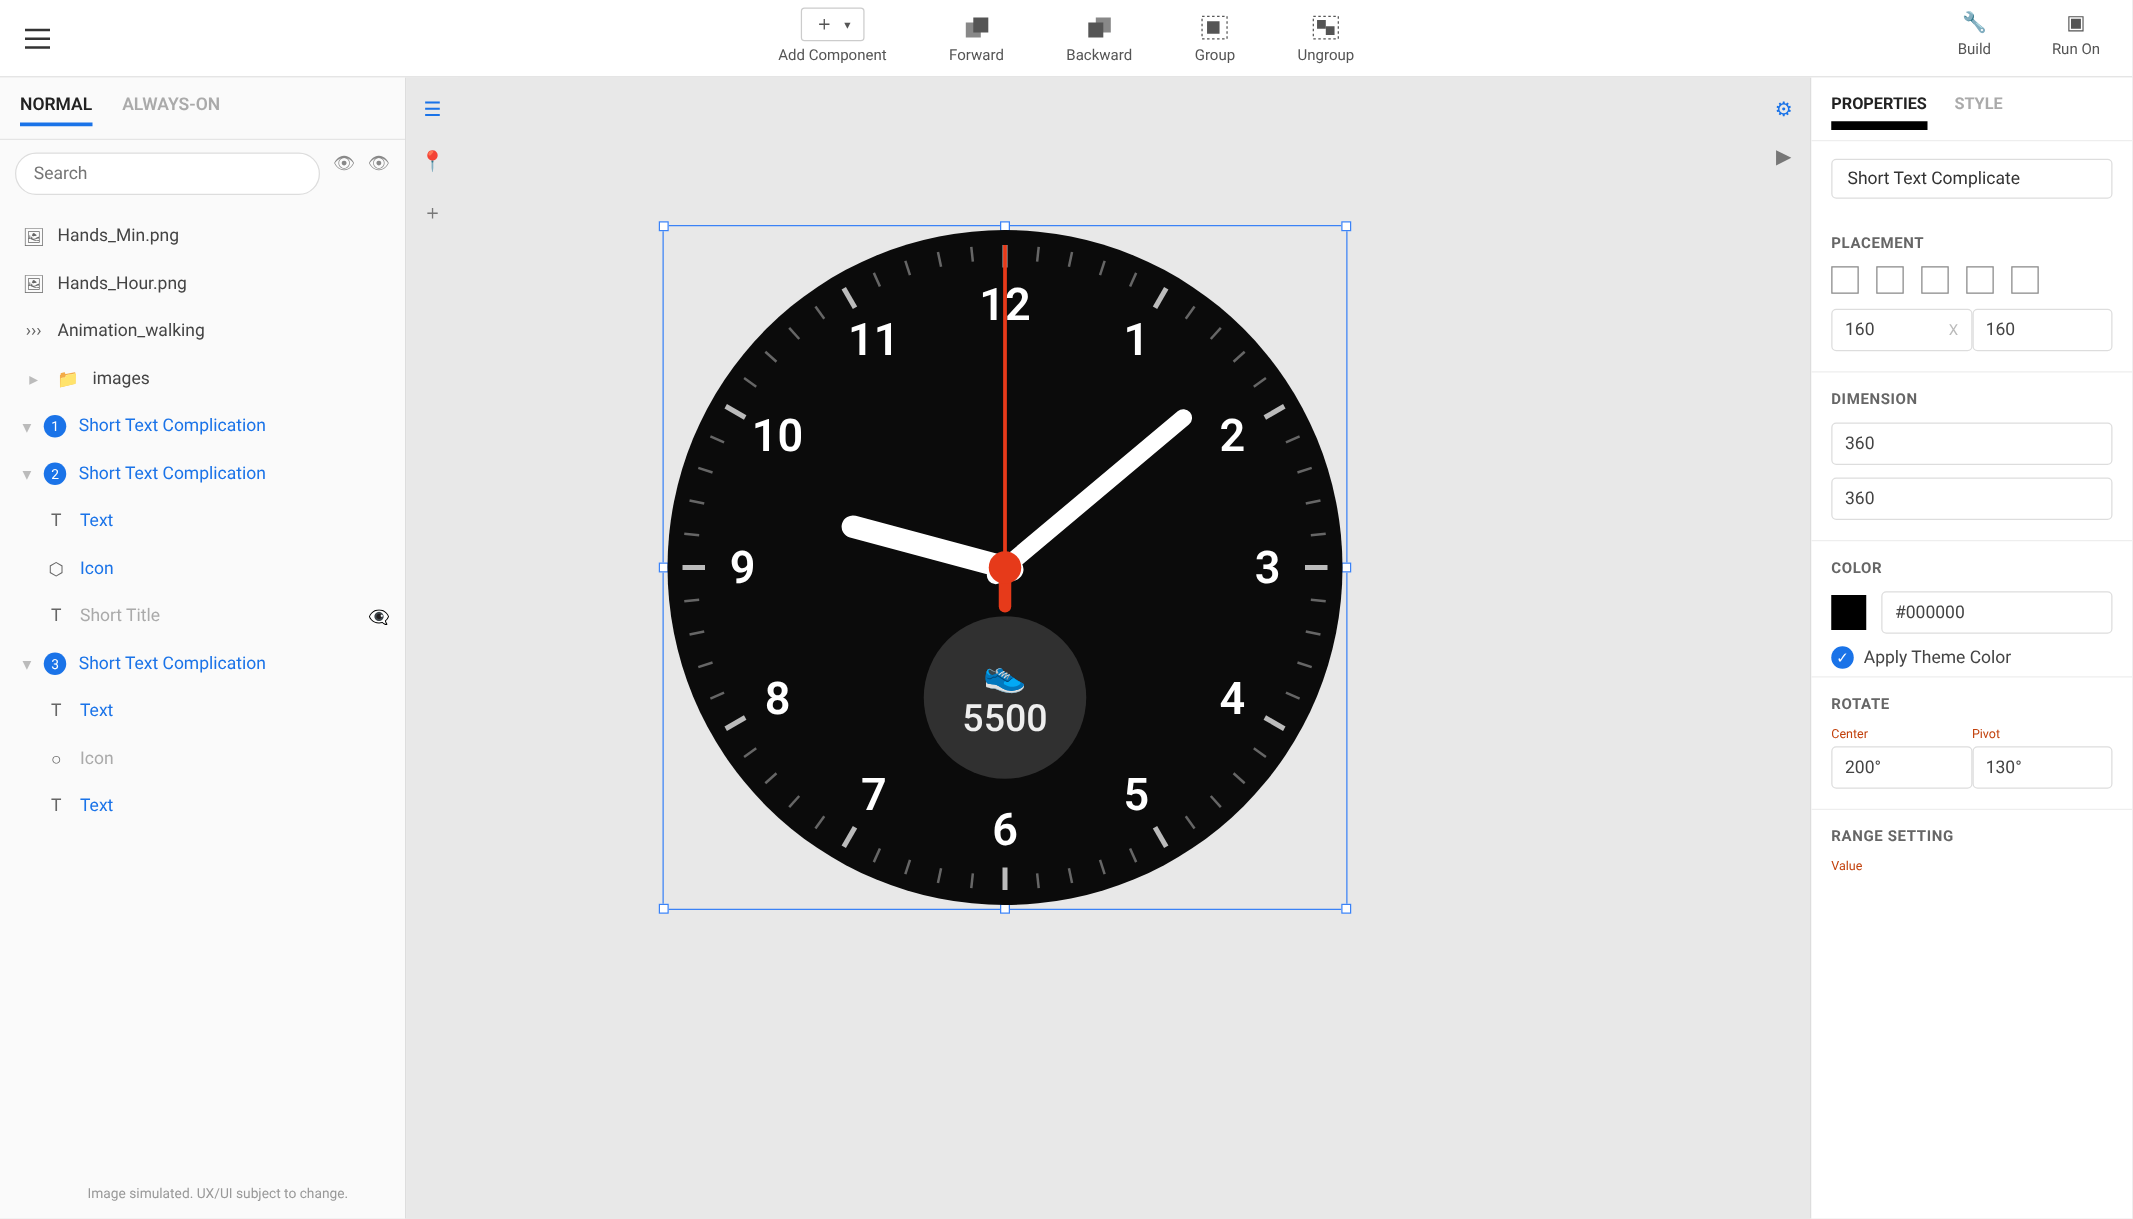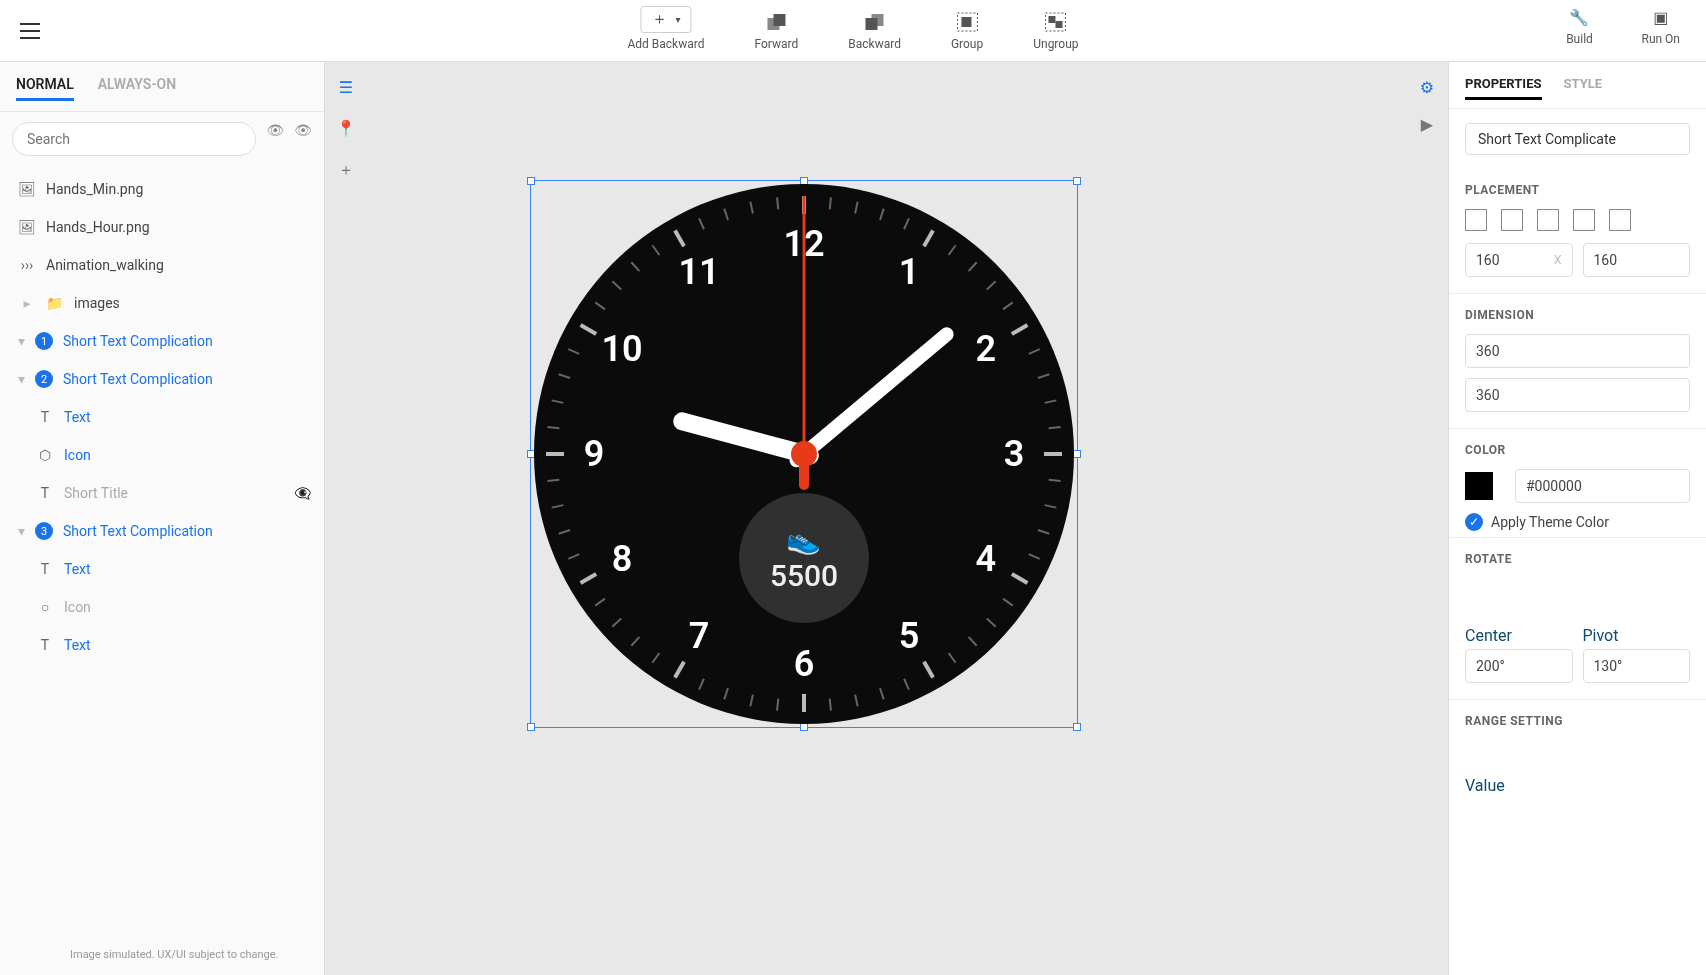--- a/index.html
+++ b/index.html
@@ -58,46 +58,46 @@
 .center-dot { position:absolute; left:50%; top:50%; width:26px; height:26px; background:#e63a1a; border-radius:50%; transform:translate(-50%,-50%);}
 .center-tail { position:absolute; left:50%; top:50%; width:10px; height:36px; background:#e63a1a; border-radius:5px; transform:translate(-50%,0);}
 .complication { position:absolute; left:50%; top:62%; width:130px; height:130px; border-radius:50%; background:#303030; transform:translate(-50%,-20%); display:flex; flex-direction:column; align-items:center; justify-content:center; color:#ddd;}
 .complication .shoe { font-size:28px; }
 .complication .val { font-size:30px; font-weight:500; margin-top:2px; color:#eee;}
 
 
 .right-panel { position:absolute; right:0; top:62px; width:258px; bottom:0; background:#fff; border-left:1px solid #ddd; overflow:auto;}
 .rp-tabs { display:flex; gap:22px; padding:14px 16px 8px 16px; border-bottom:1px solid #eee;}
 .rp-tab { font-size:13px; font-weight:700; color:#aaa; cursor:pointer; padding-bottom:6px;}
-.rp-tab.active { color:#222; border-bottom:3px solid #000000;}
+.rp-tab.active { color:#222; border-bottom:7px solid #000000;}
 .rp-section { padding:14px 16px 6px 16px; border-bottom:1px solid #eee;}
 .rp-title { font-size:12px; font-weight:700; color:#666; letter-spacing:0.5px; margin-bottom:12px;}
-.rp-row { display:flex; gap:10px; margin-bottom:10px;justify-content:center;}
+.rp-row { display:flex; margin-bottom:10px;justify-content:center;}
 .rp-input { flex:1; height:34px; border:1px solid #ddd; border-radius:4px; padding:0 10px; font-size:14px; color:#444; display:flex; align-items:center; justify-content:space-between;}
 .rp-input .suffix { color:#bbb; font-size:12px;}
 .rp-name-box { margin:14px 16px; border:1px solid #ddd; border-radius:4px; height:32px; display:flex; align-items:center; padding:0 12px; font-size:14px; color:#333;}
 .align-icons { display:flex; gap:14px; margin-bottom:12px;}
 .align-icons span { width:22px; height:22px; border:1px solid #888; display:inline-block; cursor:pointer;}
 .color-swatch { width:28px; height:28px; background:#000; margin-right:12px;}
 .check { width:18px; height:18px; border-radius:50%; background:#1a73e8; color:#fff; font-size:12px; display:inline-flex; align-items:center; justify-content:center; margin-right:8px;}
-.small-lbl { font-size:16px; color:#0c4a6e; margin-bottom:4px;margin-top:48px;}
+.small-lbl { font-size:10px; color:#c2410c; margin-bottom:4px;}
 </style>
 </head>
 <body>
 
 <div class="top-toolbar">
   <div class="hamburger">
       <span></span>
       <span></span>
       <span></span>
     </div>
   <div class="tb-center">
     <div class="tb-btn">
       <div class="add-plus">＋ <span style="font-size:10px">▾</span></div>
-      <span class="lbl">Add Backward</span>
+      <span class="lbl">Add Component</span>
     </div>
     <div class="tb-btn">
       <div class="ic">
           <svg width="22" height="20">
             <rect x="2" y="6" width="12" height="12" fill="#888"></rect>
             <rect x="8" y="2" width="12" height="12" fill="#555"></rect>
           </svg>
         </div>
       <span class="lbl">Forward</span>
     </div>

